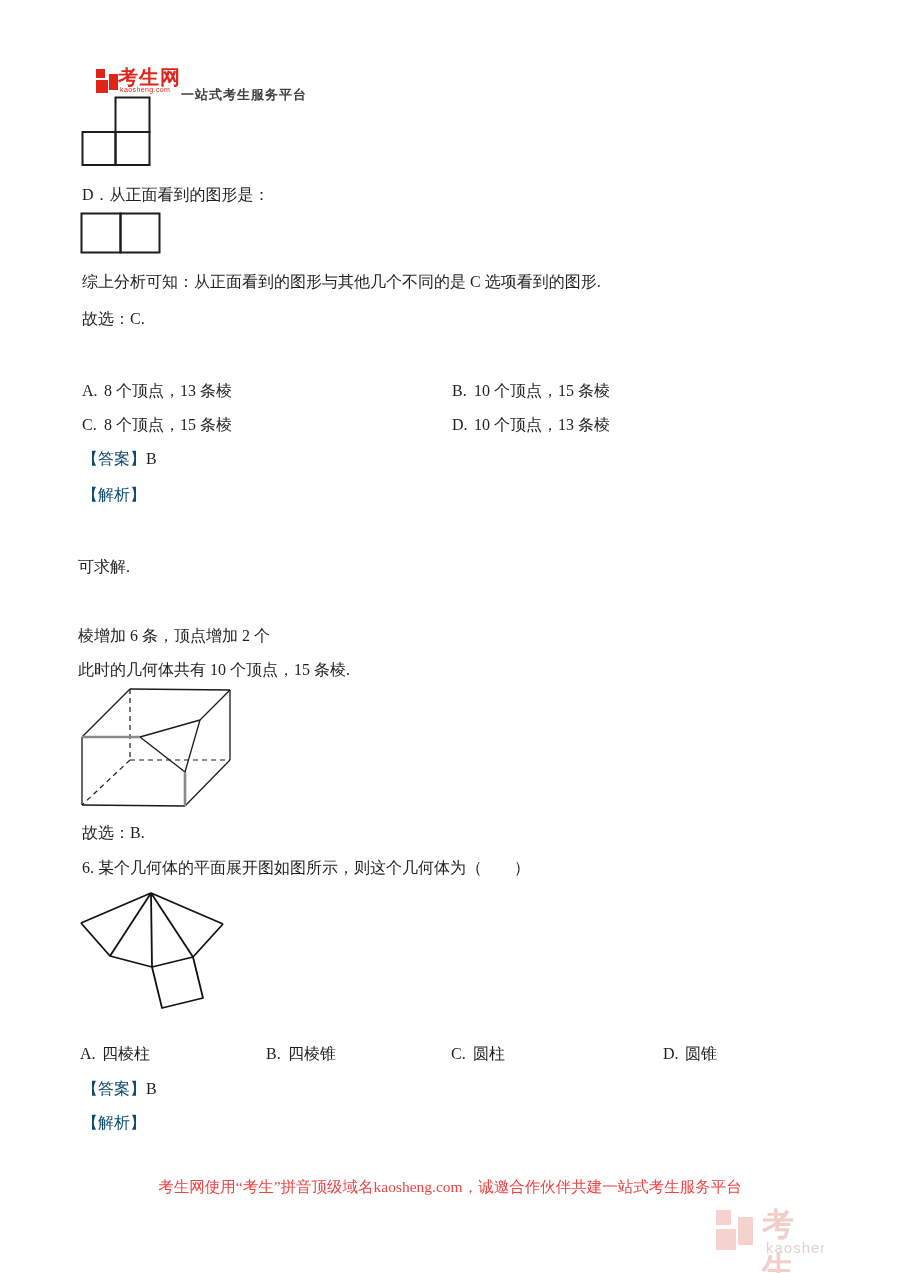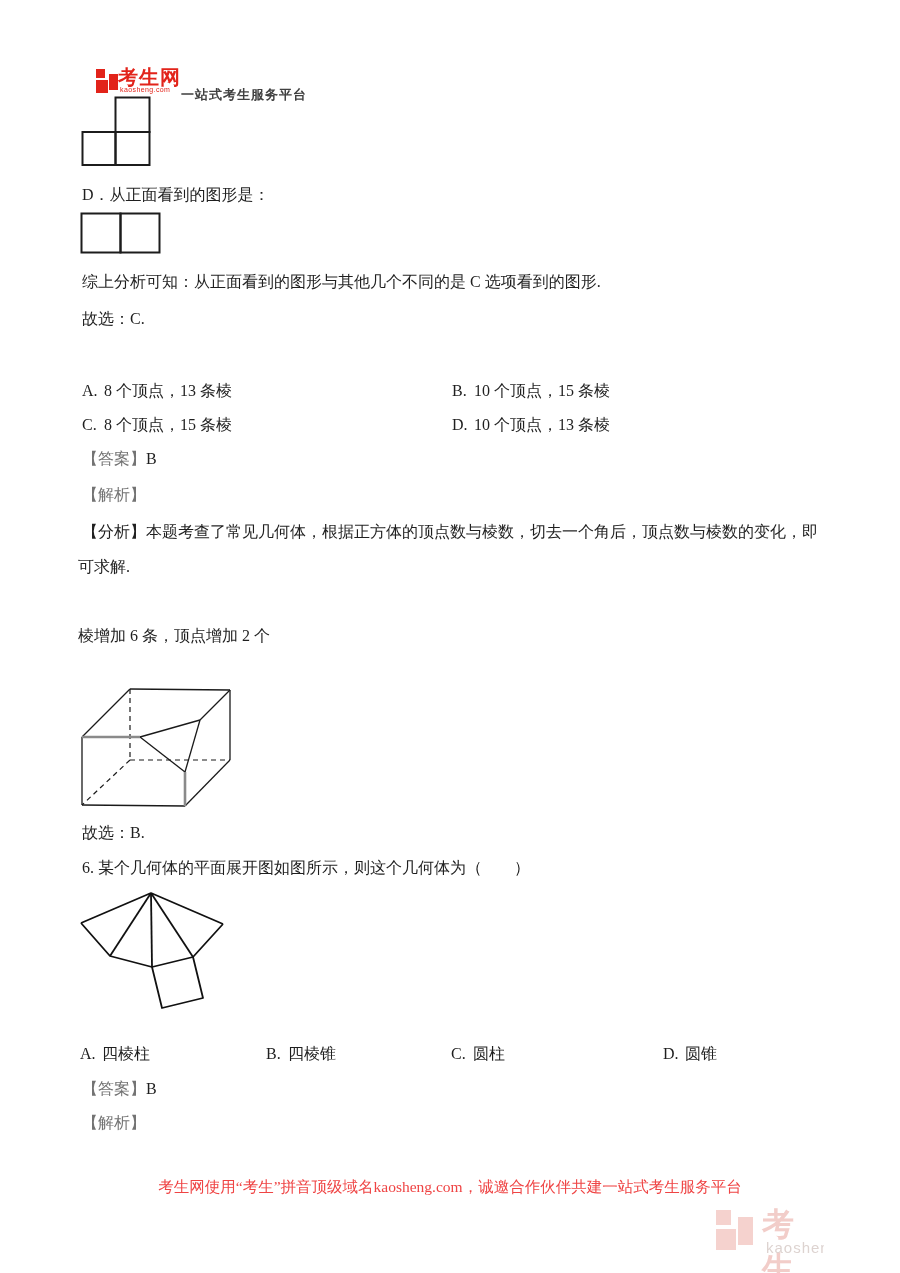--- a/index.html
+++ b/index.html
@@ -1,19 +1,19 @@
 <!DOCTYPE html>
 <html><head>
 <meta charset="utf-8">
 <style>
   html,body{margin:0;padding:0;background:#fff;}
   .page{position:relative;width:824px;height:1273px;background:#ffffff;overflow:hidden;
         font-family:"Liberation Serif","DejaVu Serif",serif;color:#1f1f1f;border-radius:23px;}
   .line{position:absolute;white-space:nowrap;font-size:16px;line-height:20px;color:#1f1f1f;}
-  .blue{color:#737373;}
+  .blue{color:#0c4a6e;}
   .optkey{display:inline-block;min-width:22px;}
   .opttext{}
   svg{position:absolute;display:block;}
   
   .logo-mark{position:absolute;left:96px;top:67px;width:24px;height:29px;}
   .logo-mark div{position:absolute;background:#E2231A;}
   .lm-a{left:0;top:2px;width:9px;height:9px;}
   .lm-b{left:0;top:13px;width:12px;height:13px;}
   .lm-c{left:13px;top:7px;width:9px;height:16px;}
   .logo-name{position:absolute;left:118px;top:64px;font-family:"Liberation Sans","DejaVu Sans",sans-serif;
@@ -83,23 +83,23 @@
     <span class="optkey">D.</span><span class="opttext">10 个顶点，13 条棱</span>
   </div>
 
   <div class="line" style="left:82px;top:449px">
     <span class="blue">【答案】</span><span>B</span>
   </div>
   <div class="line" style="left:82px;top:485px">
     <span class="blue">【解析】</span>
   </div>
 
-  <div class="line" style="left:82px;top:522px">【分析】本题考查了常见几何体，根据正方体的顶点数与棱数，切去一个角后，顶点数与棱数的变化，即</div>
   <div class="line" style="left:78px;top:557px">可求解.</div>
   <div class="line" style="left:78px;top:626px">棱增加 6 条，顶点增加 2 个</div>
+  <div class="line" style="left:78px;top:660px">此时的几何体共有 10 个顶点，15 条棱.</div>
 
   <svg style="left:70px;top:680px" width="175" height="135" viewBox="0 0 175 135">
 
     <g fill="none" stroke="#1a1a1a" stroke-width="1.2" stroke-dasharray="5 4">
       <path d="M60 9 L60 80"></path>
       <path d="M60 80 L160 80"></path>
       <path d="M60 80 L12 125"></path>
     </g>
 
     <g fill="none" stroke="#1a1a1a" stroke-width="1.3">

